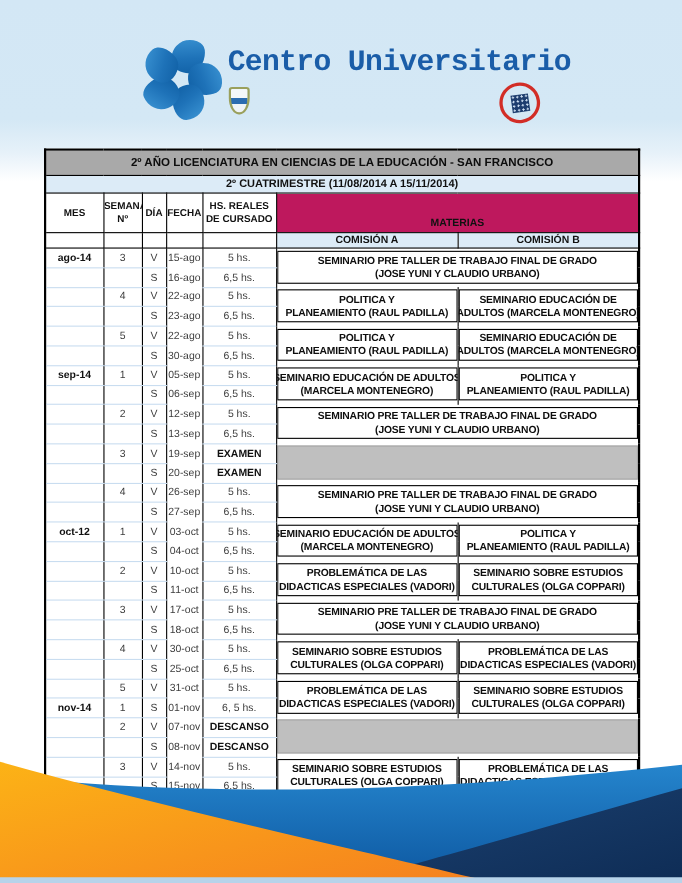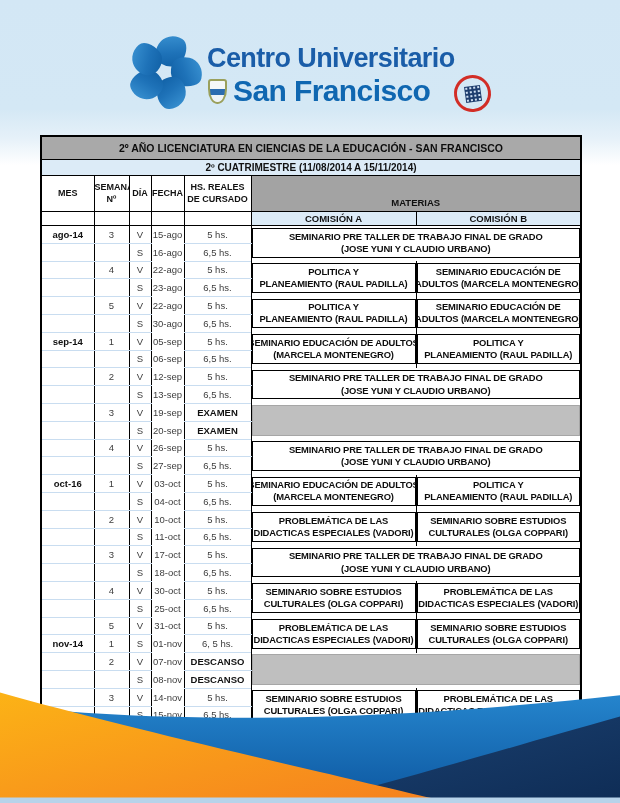--- a/index.html
+++ b/index.html
@@ -1,21 +1,21 @@
 <!DOCTYPE html>
 <html><head>
 <meta charset="utf-8">
 <style>
   html,body{margin:0;padding:0;}
   body{width:620px;height:803px;position:relative;overflow:hidden;background:#ffffff;
        font-family:"Liberation Sans",sans-serif;-webkit-font-smoothing:antialiased;}
   .top-band{position:absolute;left:0;top:0;width:620px;height:165px;
     background:linear-gradient(180deg,#d3e7f5 0%,#d4e8f5 66%,#e6f1f9 84%,#ffffff 100%);}
   
-  .brand{position:absolute;left:0;top:0;width:517px;height:130px;}
+  .brand{position:absolute;left:0;top:0;width:517px;height:130px;font-family:Liberation Mono, monospace;}
   .flower{position:absolute;left:126px;top:33px;width:76px;height:78px;}
   .petal{position:absolute;left:50%;top:50%;width:29px;height:32px;margin:-16px 0 0 -14px;
     background:linear-gradient(145deg,#3e97d6 0%,#1e72b8 55%,#0e5da2 100%);
     border-radius:60% 40% 58% 42% / 52% 58% 42% 48%;}
   .p0{transform:rotate(18deg)  translateY(-22px) rotate(14deg);}
   .p1{transform:rotate(90deg)  translateY(-22px) rotate(14deg);}
   .p2{transform:rotate(162deg) translateY(-22px) rotate(14deg);}
   .p3{transform:rotate(234deg) translateY(-22px) rotate(14deg);}
   .p4{transform:rotate(306deg) translateY(-22px) rotate(14deg);}
   .brand-l1{position:absolute;left:207px;top:43px;width:300px;font-size:27px;font-weight:bold;
@@ -33,21 +33,21 @@
   
   .sched{position:absolute;left:40px;top:135px;width:540px;border-collapse:collapse;
     table-layout:fixed;border:2px solid #000;background:#fff;color:#111;padding-left:44px;}
   .sched td{padding:0;text-align:center;vertical-align:middle;overflow:hidden;}
   col.w-mes{width:53px}col.w-sem{width:35px}col.w-dia{width:22px}
   col.w-fec{width:33px}col.w-hs{width:67px}col.w-ca{width:165px}col.w-cb{width:165px}
   .t-title td{height:22px;background:#a9a9a9;font-weight:bold;font-size:10.5px;
     border:1px solid #000;color:#0d0d0d;}
   .t-sub td{height:15px;background:#dcebf7;font-weight:bold;font-size:10px;border:1px solid #000;margin-left:44px;}
   .t-head td{height:33px;font-weight:bold;font-size:9px;border:1px solid #000;line-height:1.25;}
-  .t-head td.hd-mat{background:#a3a3a3;vertical-align:bottom;padding-bottom:2px;font-size:9.5px;margin-left:24px;}
+  .t-head td.hd-mat{background:#be185d;vertical-align:bottom;padding-bottom:2px;font-size:9.5px;margin-left:24px;}
   .t-com td{height:13px;border:1px solid #000;font-weight:bold;font-size:9.5px;margin-top:40px;}
   .t-com td.com{background:#dcebf7;}
   tbody td{height:16.8px;font-size:9.5px;color:#3d3d3d;}
   tbody td.c-mes,tbody td.c-sem,tbody td.c-dia,tbody td.c-fec,tbody td.c-hs{
     border-left:1px solid #000;border-right:1px solid #000;border-bottom:1px solid #c9ddf0;}
   tbody td.bold{font-weight:bold;color:#111;}
   tbody tr.ms td.c-mes,tbody tr.ms td.c-sem,tbody tr.ms td.c-dia,
   tbody tr.ms td.c-fec,tbody tr.ms td.c-hs{border-top:1.5px solid #000;}
   tbody td.c-mat{border-left:1.5px solid #000;vertical-align:top;}
   .blk{box-sizing:border-box;height:29.5px;margin-top:2px;border:1px solid #000;
@@ -66,21 +66,20 @@
 <div class="brand">
   <div class="flower">
     <div class="petal p0"></div>
     <div class="petal p1"></div>
     <div class="petal p2"></div>
     <div class="petal p3"></div>
     <div class="petal p4"></div>
   </div>
   <div class="brand-l1">Centro Universitario</div>
   <div class="crest"></div>
-  <div class="brand-l2">San Francisco</div>
   <div class="seal">
       <div class="seal-sq"></div>
     </div>
 </div>
 
 <table class="sched">
   <colgroup>
     <col class="w-mes">
       <col class="w-sem">
       <col class="w-dia">
@@ -264,21 +263,21 @@
         </td>
       </tr>
       <tr>
         <td class="c-mes"></td>
         <td class="c-sem"></td>
         <td class="c-dia">S</td>
         <td class="c-fecha">27-sep</td>
         <td class="c-hs">6,5 hs.</td>
       </tr>
       <tr class="ms">
-        <td class="c-mes bold">oct-16</td>
+        <td class="c-mes bold">oct-12</td>
         <td class="c-sem">1</td>
         <td class="c-dia">V</td>
         <td class="c-fecha">03-oct</td>
         <td class="c-hs">5 hs.</td>
         <td class="c-mat" rowspan="2">
           <div class="blk">
             <span>SEMINARIO EDUCACIÓN DE ADULTOS</span>
             <span>(MARCELA MONTENEGRO)</span>
           </div>
         </td>

